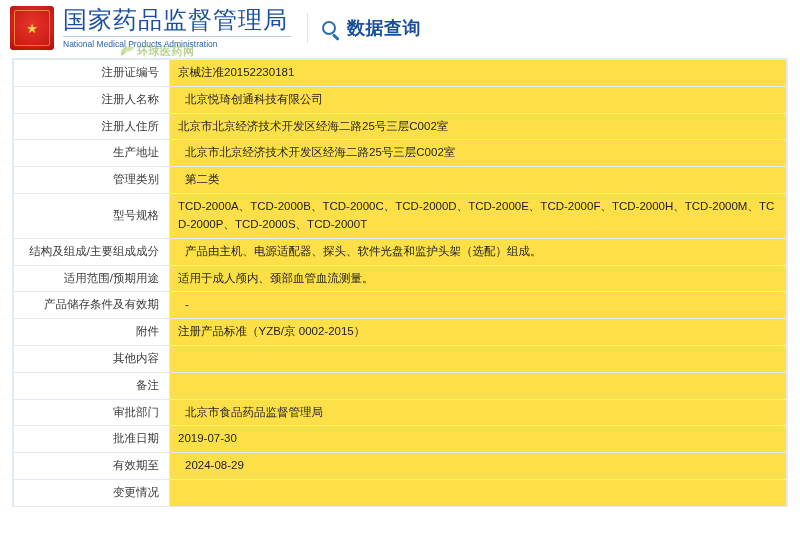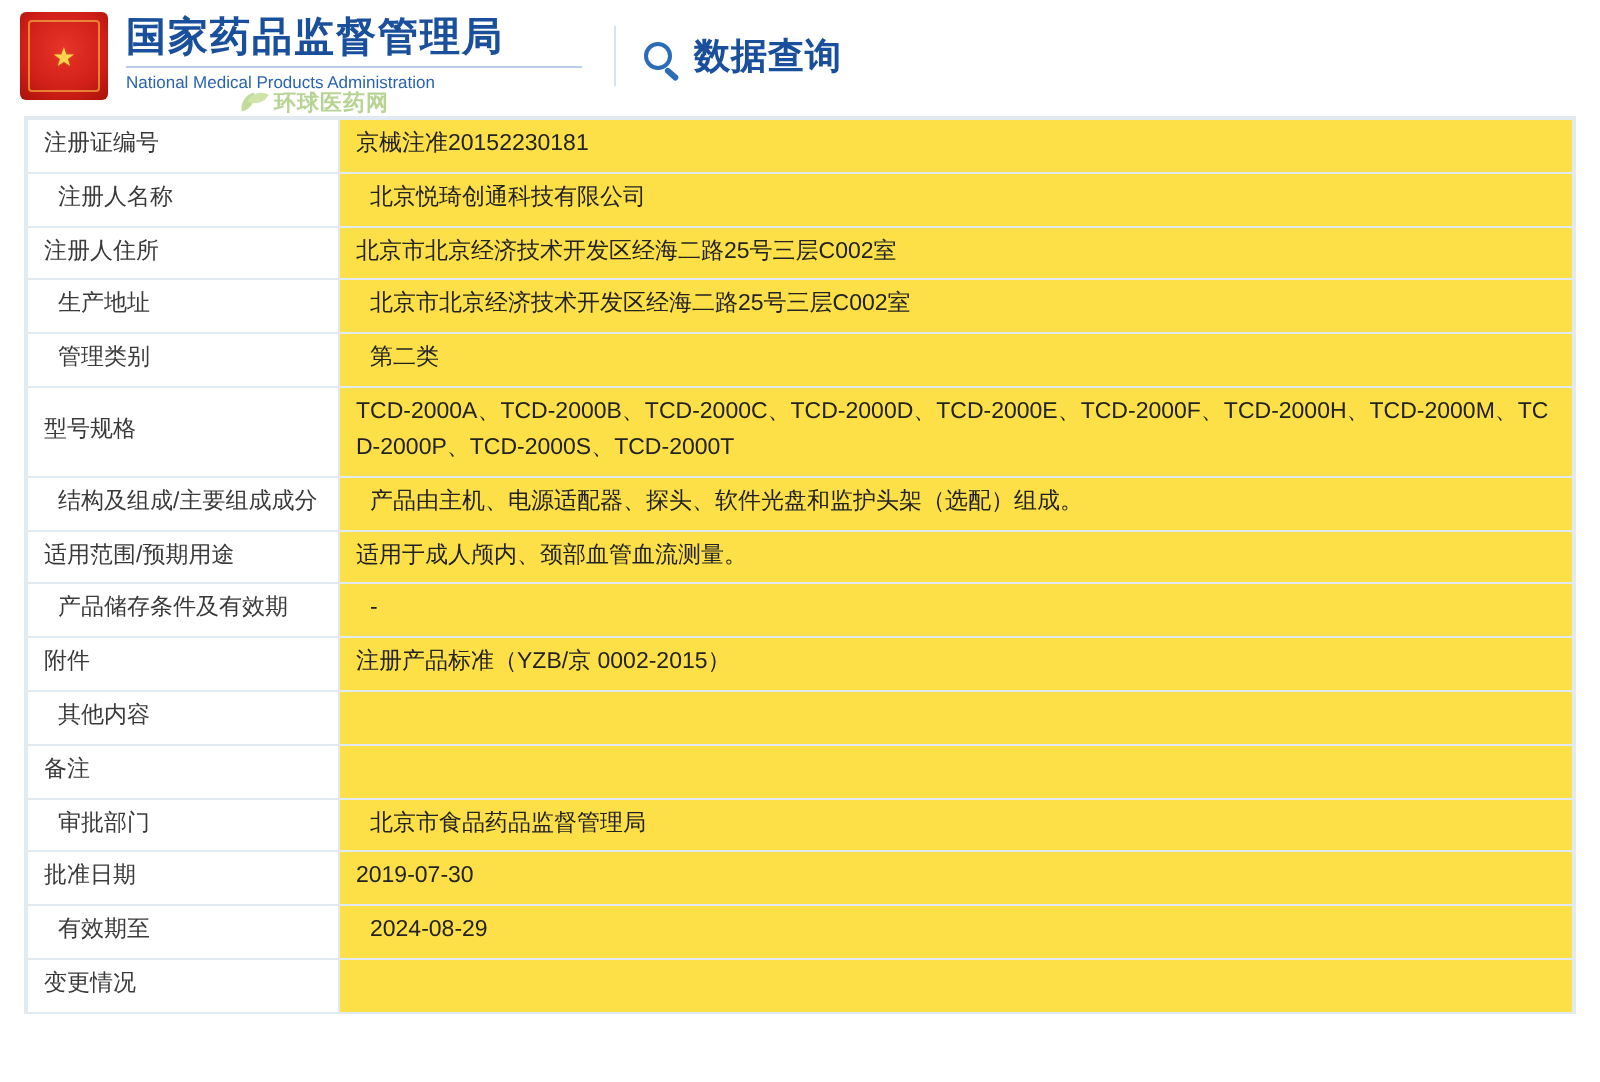--- a/index.html
+++ b/index.html
@@ -45,22 +45,22 @@
     left: 4px; top: 4px; right: 4px; bottom: 4px;
     border: 1px solid rgba(255,211,77,.55);
     border-radius: 2px;
   }
   .brand {
     margin-left: 9px;
     display: flex; flex-direction: column; justify-content: center;
     flex: 0 0 auto;
   }
   .brand .cn {
-    font-size: 20px;
-    font-weight: bold;
+    font-size: 24px;
+    font-weight: normal;
     color: #1a4f9c;
     letter-spacing: 1px;
     line-height: 1.15;
     white-space: nowrap;
   }
   .brand .en {
     font-size: 8.5px;
     color: #2a64b0;
     line-height: 1.3;
     margin-top: 1px;
@@ -211,21 +211,21 @@
   table.detail td {
     border: 1px solid #e2eaf1;
     font-size: 11.5px;
     color: #333333;
     padding: 4px 8px;
     vertical-align: middle;
     line-height: 1.55;
   }
   table.detail td.k {
     width: 156px;
-    text-align: left;
+    text-align: right;
     color: #3a3a3a;
     background: #ffffff;
     padding-right: 10px;
     white-space: nowrap;
   }
   table.detail td.v {
     text-align: left;
     color: #222222;
     background: #fde047;
     word-break: break-all;

